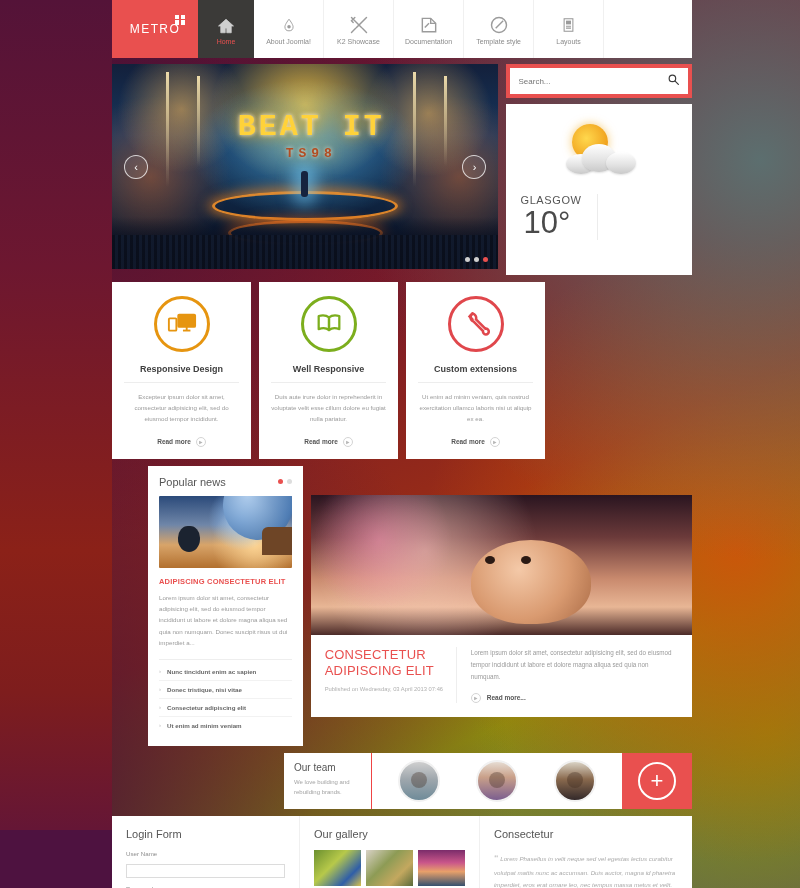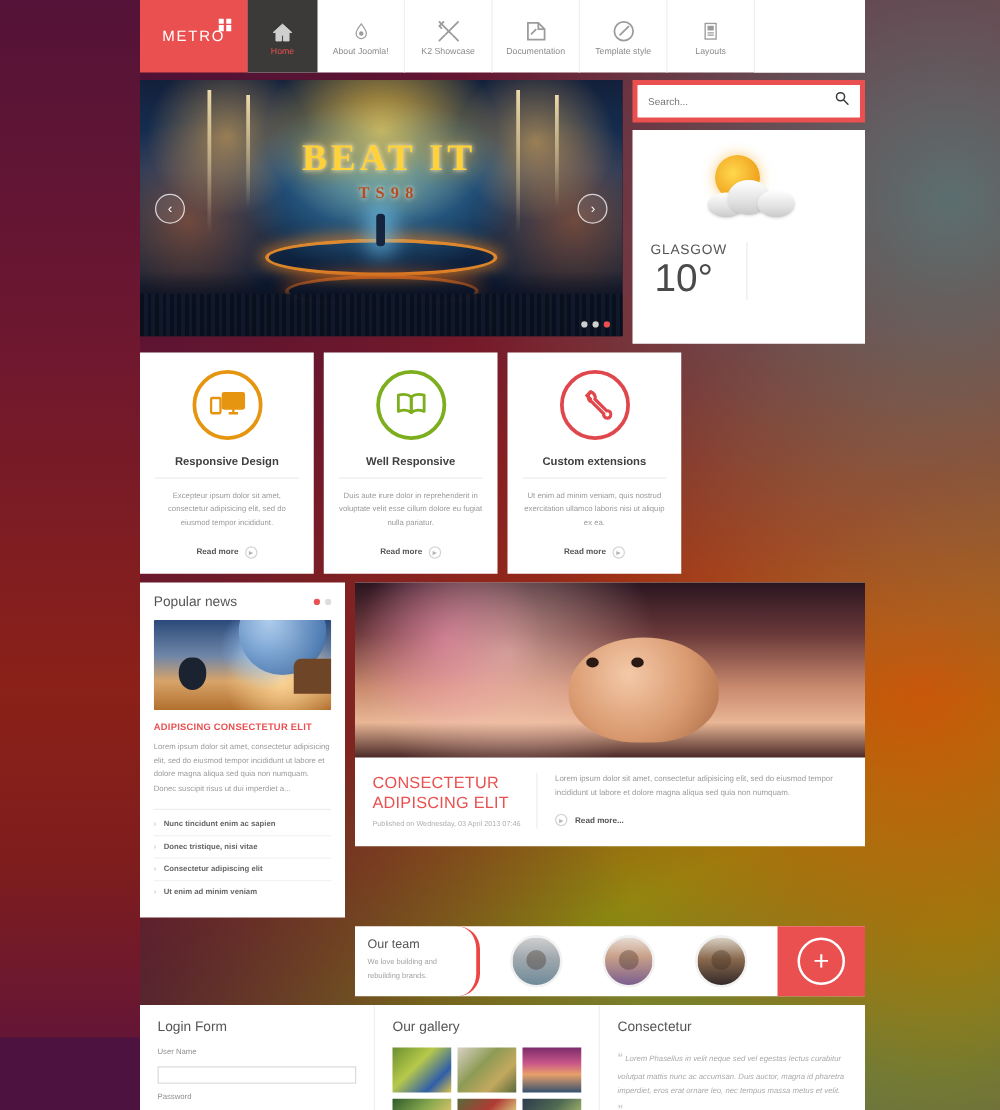--- a/index.html
+++ b/index.html
@@ -67,21 +67,21 @@
       radial-gradient(circle at 90% 55%, rgba(255,120,40,.4) 0%, rgba(255,120,40,0) 22%),
       linear-gradient(180deg,#13203b 0%,#17365e 35%,#0f2746 62%,#0a1020 100%);
   }
   .beam { position:absolute; width:3px; background:linear-gradient(180deg,rgba(255,235,180,.9),rgba(255,200,90,0)); }
   .stage-ring { position:absolute; left:26%; top:62%; width:48%; height:30px;
     border-radius:50%; border:3px solid rgba(255,150,40,.85);
     box-shadow:0 0 12px 4px rgba(255,140,30,.6); }
   .stage-ring2 { position:absolute; left:30%; top:76%; width:40%; height:26px;
     border-radius:50%; border:3px solid rgba(255,120,30,.8); box-shadow:0 0 12px 3px rgba(255,110,20,.5);}
   .beatit { position:absolute; left:12px; right:0; top:46px; text-align:center;
-    font-family:Liberation Serif, serif; font-weight:bold; font-size:30px; letter-spacing:3px;
+    font-family:Liberation Mono, monospace; font-weight:bold; font-size:30px; letter-spacing:3px;
     color:#ffd23a; text-shadow:0 0 14px rgba(255,180,20,.95),0 0 4px #fff; }
   .beatit small { display:block; font-size:13px; letter-spacing:5px; color:#c2410c; opacity:.85; margin-top:2px;}
   .dancer { position:absolute; left:49%; top:52%; width:7px; height:26px; background:#16243f;
     border-radius:3px; box-shadow:0 0 16px 8px rgba(120,210,255,.55); }
   .crowd { position:absolute; left:0; right:0; bottom:0; height:52px;
     background:linear-gradient(180deg,rgba(10,16,32,0) 0%, #0b1020 55%, #060a14 100%); }
   .crowd::after{content:"";position:absolute;left:0;right:0;bottom:0;height:34px;
     background:repeating-linear-gradient(90deg,#0a0f1c 0 3px,#111a2d 3px 6px);opacity:.9;}
   .arrow { position:absolute; top:50%; transform:translateY(-50%); width:24px; height:24px;
     border-radius:50%; border:1px solid rgba(255,255,255,.75); color:#fff; font-size:11px;
@@ -127,21 +127,21 @@
     display:flex; align-items:center; justify-content:center; }
   .feat-title { font-size:9px; color:#3f3f3f; font-weight:bold; padding-bottom:8px;
     border-bottom:1px solid #ededed; }
   .feat-txt { font-size:6.2px; color:#9a9a9a; line-height:1.75; margin-top:9px; min-height:24px;}
   .readmore { margin-top:12px; font-size:6.5px; font-weight:bold; color:#555;
     display:flex; align-items:center; justify-content:center; gap:5px; cursor:pointer;}
   .rm-circ { width:10px; height:10px; border-radius:50%; border:1px solid #d4d4d4;
     color:#b5b5b5; font-size:6px; display:flex; align-items:center; justify-content:center; }
 
   
-  .row-news { display:flex; gap:8px; margin-top:7px; align-items:flex-start; }
+  .row-news { display:flex; gap:8px; margin-top:7px; align-items:center;margin-left:36px; }
   .popnews { width:164px; background:#fff; padding:10px 11px 12px; }
   .pop-head { display:flex; align-items:center; justify-content:space-between; }
   .pop-title { font-size:11px; color:#555; }
   .pop-dots { display:flex; gap:4px; }
   .pop-dots i { width:5px; height:5px; border-radius:50%; background:#ddd; display:block; cursor:pointer;}
   .pop-dots i.on { background:#e9504f; }
   .pop-img { height:72px; margin-top:8px; border-radius:1px;
     background:
       radial-gradient(circle at 62% 30%, rgba(150,200,255,.95) 0%, rgba(60,120,200,0) 34%),
       radial-gradient(circle at 72% 66%, rgba(255,215,150,.95) 0%, rgba(255,170,60,0) 40%),
@@ -174,21 +174,21 @@
   .fa-left { width:132px; border-right:1px solid #eee; padding-right:12px; }
   .fa-h { font-size:13px; color:#e9504f; line-height:1.25; letter-spacing:.2px; cursor:pointer; }
   .fa-date { font-size:5.8px; color:#b0b0b0; margin-top:7px; }
   .fa-right { flex:1; }
   .fa-p { font-size:6.3px; color:#9a9a9a; line-height:1.9; }
   .fa-rm { margin-top:10px; display:flex; align-items:center; gap:6px; font-size:6.5px;
     font-weight:bold; color:#555; cursor:pointer; }
 
   
   .team { display:flex; width:408px; margin-left:172px; margin-top:7px; background:#fff; height:56px; }
-  .team-txt { width:100px; padding:9px 10px; border-right:3px solid #ef4444;border-radius:18px; }
+  .team-txt { width:88px; padding:9px 10px; border-right:1px solid #ef4444; }
   .team-h { font-size:10px; color:#555; }
   .team-s { font-size:6px; color:#a3a3a3; line-height:1.7; margin-top:4px; }
   .team-av { flex:1; display:flex; align-items:center; justify-content:space-around; padding:0 8px;}
   .av { width:42px; height:42px; border-radius:50%; border:2px solid #f1f1f1; overflow:hidden; cursor:pointer;}
   .av1{background:linear-gradient(180deg,#cfcfcf 0%,#9fa7ad 45%,#6f8b99 100%);} 
   .av2{background:linear-gradient(180deg,#e6dcd2 0%,#c9a089 40%,#7b5e8f 100%);} 
   .av3{background:linear-gradient(180deg,#d9d2c4 0%,#8a6a4e 45%,#33292a 100%);} 
   .av::after{content:"";display:block;width:16px;height:16px;border-radius:50%;
     background:rgba(60,40,30,.35);margin:10px auto 0;}
   .team-plus { width:70px; background:#e9504f; display:flex; align-items:center; justify-content:center; cursor:pointer;}

